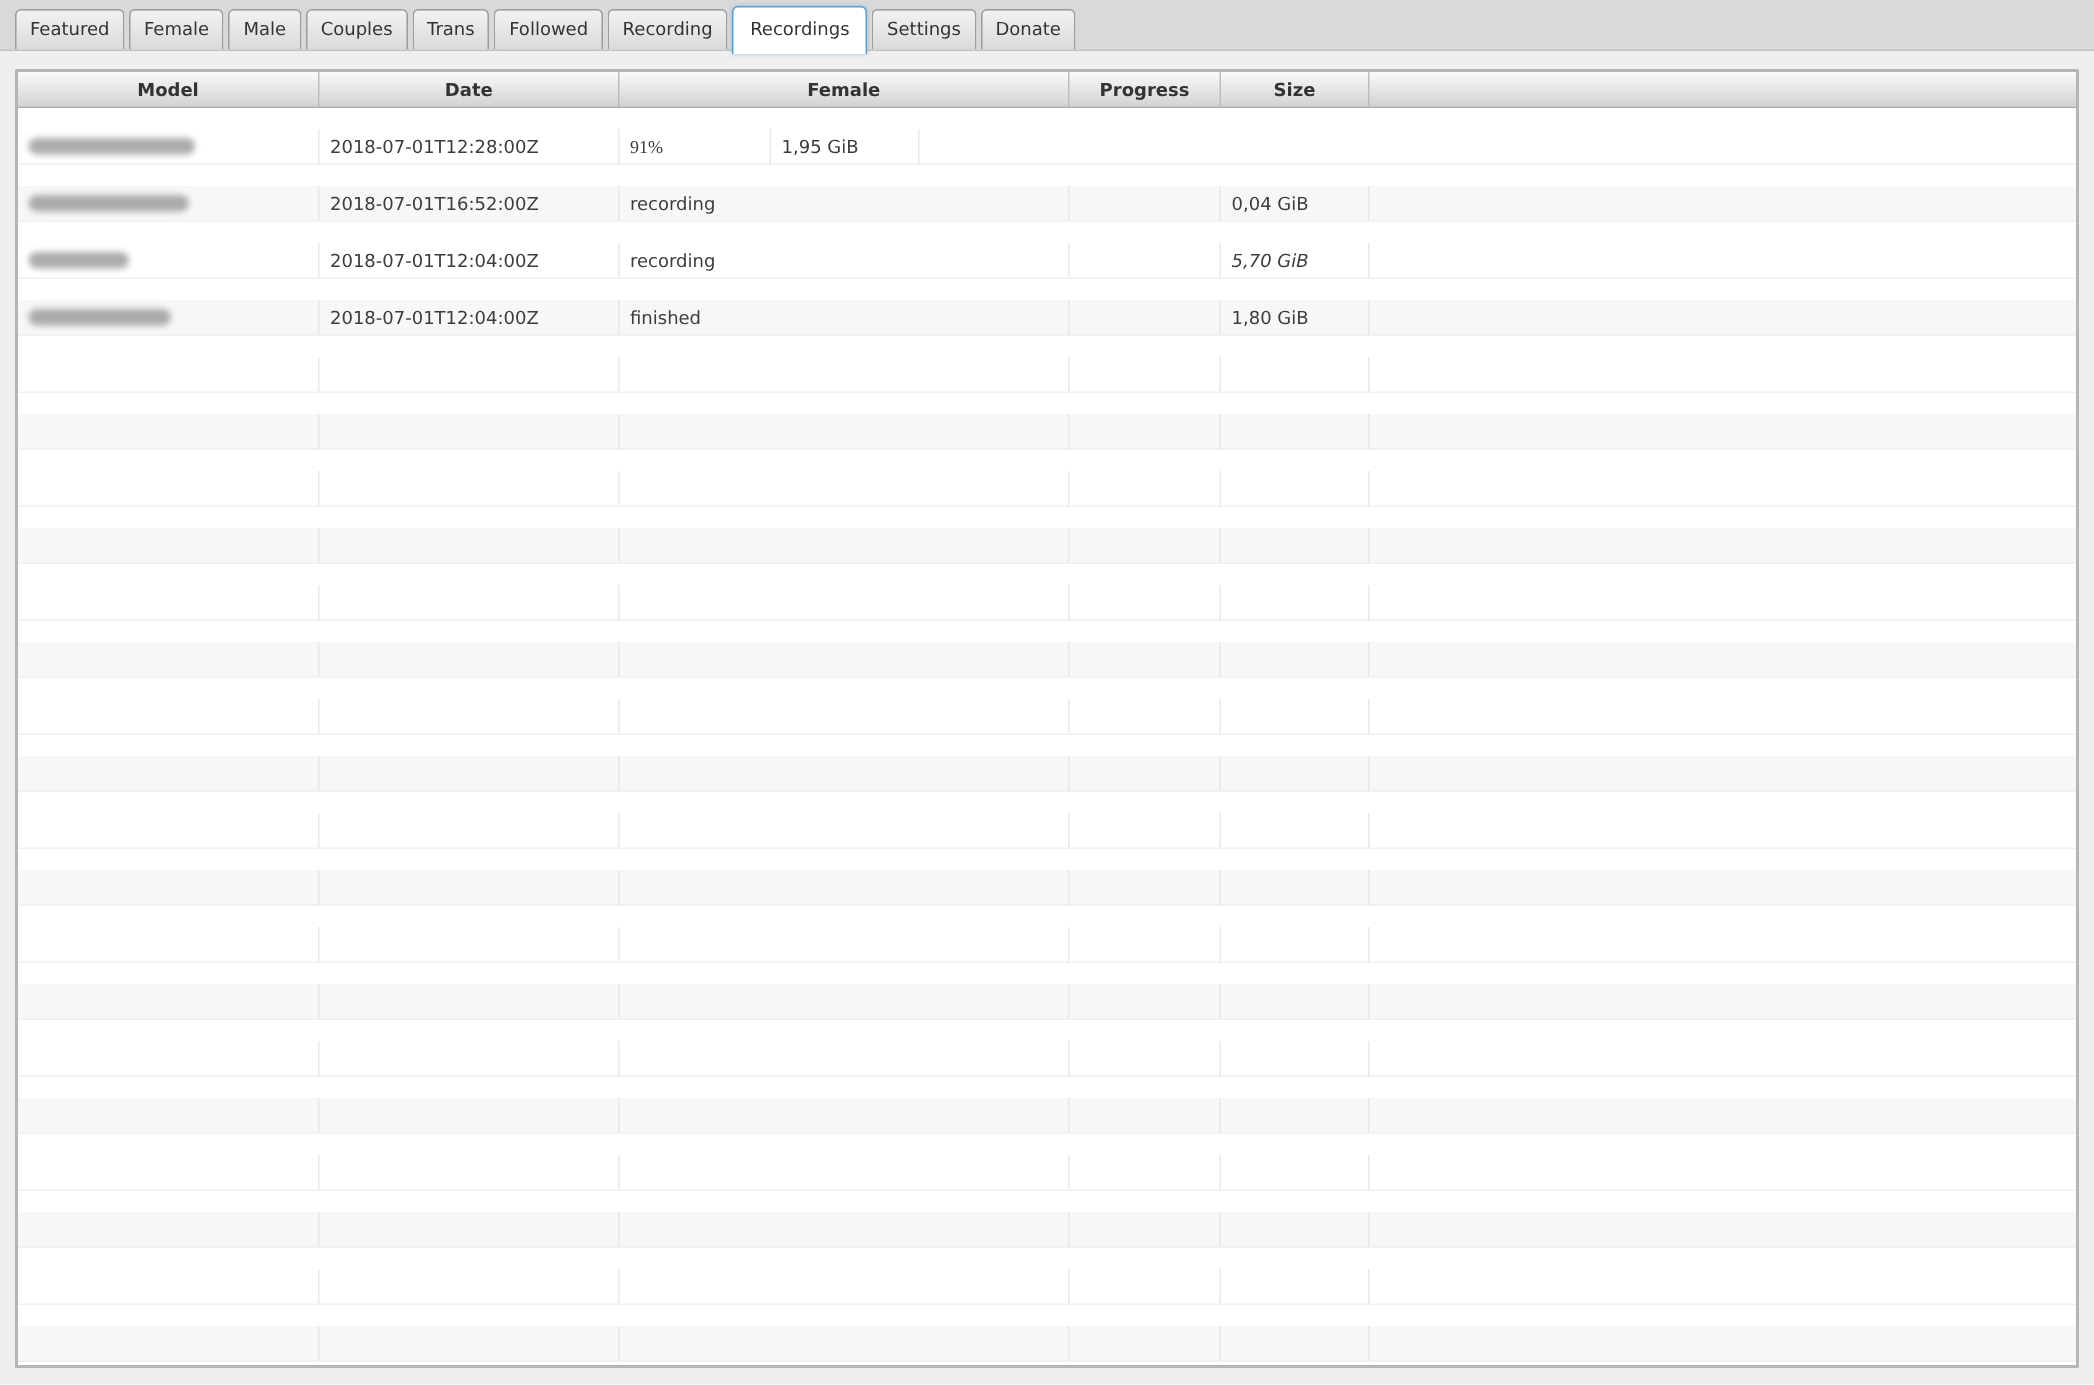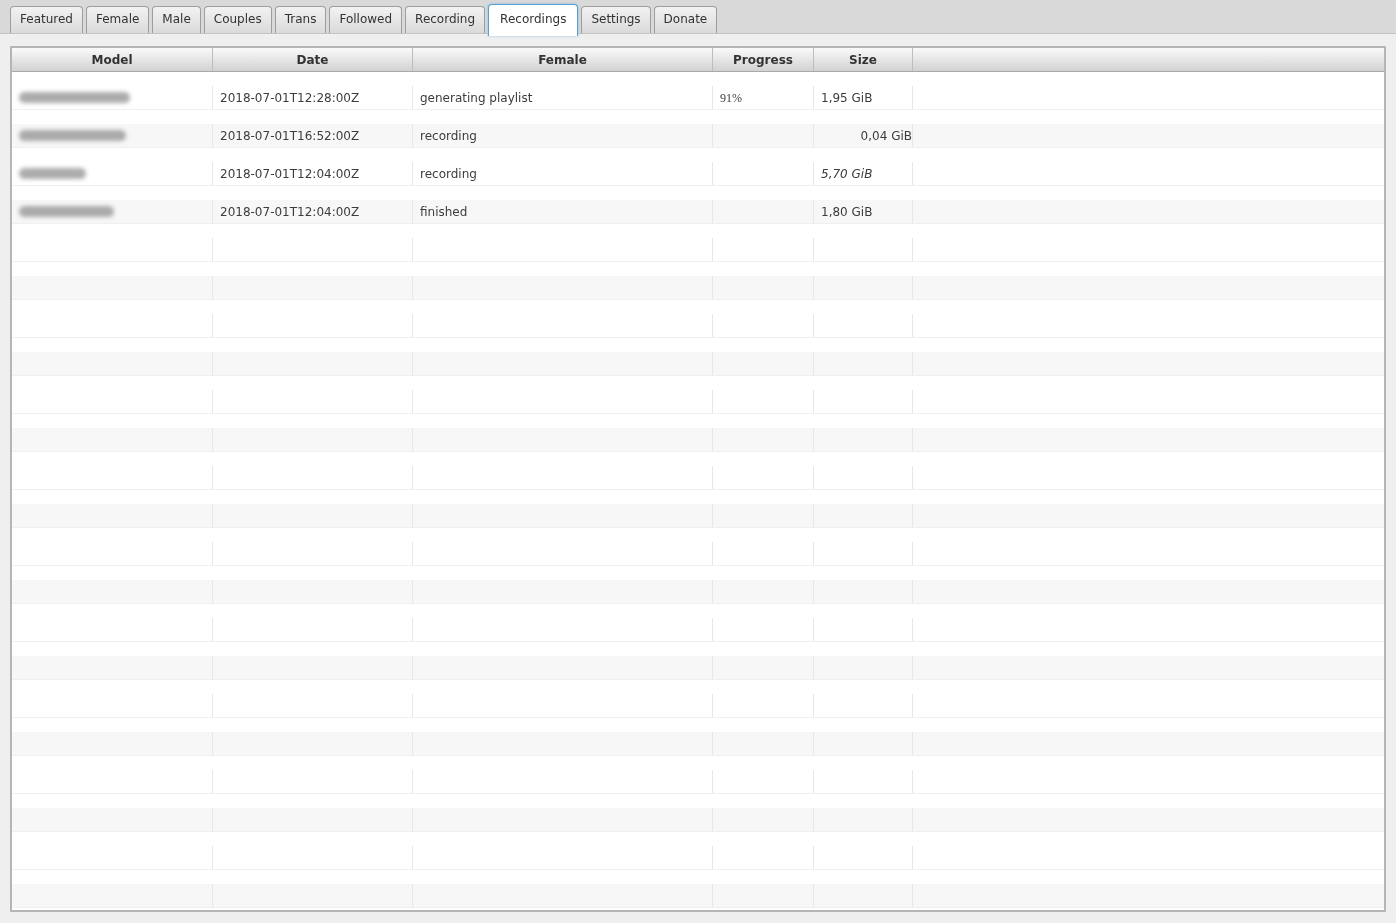--- a/index.html
+++ b/index.html
@@ -103,33 +103,32 @@
         <div class="th" style="width: 101px;">Progress</div>
         <div class="th" style="width: 99px;">Size</div>
         <div class="th filler"></div>
       </div>
     <div class="tbody" id="tbody">
         <div class="tr">
           <div class="td" style="width: 201px;">
             <span class="blob" style="width: 111px;"></span>
           </div>
           <div class="td" style="width: 200px;">2018-07-01T12:28:00Z</div>
-          <div class="td" style="width: 300px;">generating playlist</div>
           <div class="td" style="width: 101px; font-family: Liberation Serif, serif;">91%</div>
           <div class="td" style="width: 99px;">1,95 GiB</div>
           <div class="td filler"></div>
         </div>
         <div class="tr alt">
           <div class="td" style="width: 201px;">
             <span class="blob" style="width: 107px;"></span>
           </div>
           <div class="td" style="width: 200px;">2018-07-01T16:52:00Z</div>
           <div class="td" style="width: 300px;">recording</div>
           <div class="td" style="width: 101px;"></div>
-          <div class="td" style="width: 99px; text-align: right;">0,04 GiB</div>
+          <div class="td" style="width: 99px;">0,04 GiB</div>
           <div class="td filler"></div>
         </div>
         <div class="tr">
           <div class="td" style="width: 201px;">
             <span class="blob" style="width: 67px;"></span>
           </div>
           <div class="td" style="width: 200px;">2018-07-01T12:04:00Z</div>
           <div class="td" style="width: 300px;">recording</div>
           <div class="td" style="width: 101px;"></div>
           <div class="td" style="width: 99px; font-style: italic;">5,70 GiB</div>

